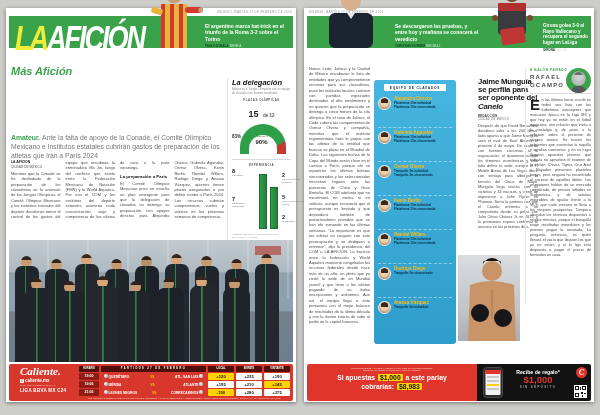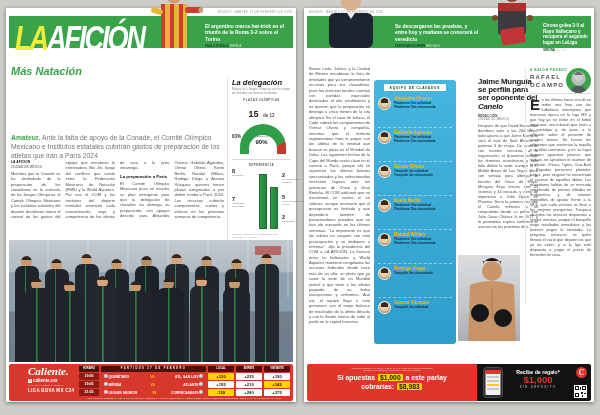--- a/index.html
+++ b/index.html
@@ -76,21 +76,21 @@
   .p { position:relative; width:24px; height:110px; flex:0 0 auto; }
   .prow-front .p { width:27px; }
   .p::before { content:""; position:absolute; top:0; left:6px; width:11px; height:12px; border-radius:50%; background:linear-gradient(#33241a 0 32%, #c79a72 34%); }
   .p::after { content:""; position:absolute; top:10px; left:0; right:0; bottom:0; border-radius:7px 7px 0 0; background:linear-gradient(90deg,#20242b 0 40%, #2f7c45 41% 46%, #20242b 47%); }
   .p:nth-child(2n) { margin-top:3px; }
   .p:nth-child(3n) { margin-top:-2px; filter:brightness(1.08); }
   .p:nth-child(5n) { filter:brightness(.92); }
 
   
   .ad-l { position:absolute; top:356px; left:3px; width:284px; height:37px; background:#d8372b; border-radius:2px; }
-  .cal-brand { position:absolute; left:19px; top:2px; width:62px; }
+  .cal-brand { position:absolute; left:11px; top:2px; width:62px; }
   .cal-script { font-family:"Liberation Serif", serif; font-style:italic; font-weight:bold; font-size:11px; color:#fff; line-height:1; }
   .cal-site { font-size:4.5px; font-weight:bold; color:#fff; margin-top:1px; }
   .cal-site .sq { display:inline-block; width:4px; height:4px; background:#fff; color:#d8372b; font-size:3px; line-height:4px; text-align:center; font-weight:bold; border-radius:.5px; margin-right:1px; }
   .cal-official { font-size:2.2px; color:#ffd9d2; margin-top:1px; letter-spacing:.2px; }
   .cal-league { font-size:4.5px; font-weight:900; color:#fff; margin-top:2px; letter-spacing:.3px; }
   .bet-table { position:absolute; left:70px; right:3px; top:2px; }
   .bet-row { display:grid; grid-template-columns:20px 1fr 26px 26px 26px; column-gap:2px; align-items:center; margin-top:1px; }
   .bet-head { margin-top:0; }
   .bet-head > div { background:#4d100a; color:#fff; font-size:2.6px; font-weight:bold; text-align:center; height:6px; line-height:6px; border-radius:1px; }
   .bh-title { letter-spacing:1.4px; }
@@ -180,21 +180,21 @@
       </svg>
       <div class="teaser" style="left:196px; width:86px;">
         <div class="teaser-text">El argentino marca hat-trick en el triunfo de la Roma 3-2 sobre el Torino</div>
         <div class="teaser-by">
           <span class="by-name">PAULO DYBALA</span>
           <span class="by-sub">SERIE A</span>
         </div>
       </div>
     </div>
 
-    <div class="section-label">Más Natación</div>
+    <div class="section-label">Más Afición</div>
     <p class="kicker">
       <span class="kicker-label">Amateur.</span><span>Ante la falta de apoyo de la Conade, el Comité Olímpico Mexicano e Institutos estatales cubrirán gastos de preparación de los atletas que irán a París 2024</span>
     </p>
 
     <div class="article">
       <div class="by1">LA AFICIÓN</div>
       <div class="by2">CIUDAD DE MÉXICO</div>
       <p>Mientras que la Conade se ha deslindado de la preparación de los clavadistas en la antesala de los Juegos Olímpicos, el Comité Olímpico Mexicano y los institutos estatales del deporte decidieron tomar el control de los gastos del equipo que encabeza la entrenadora Ma Jin, luego del conflicto que existe entre la Federación Mexicana de Natación (FMN) y la World Aquatics. Por eso el COM y los institutos del deporte estatales asumirán cada concentración, viaje y competencia de los atletas de cara a la justa veraniega.</p>
       <div class="subhd">La preparación a París</div>
       <p>El Comité Olímpico Mexicano puso en marcha un plan emergente para que la delegación de clavados no detenga su preparación, con apoyos directos para Alejandra Orozco, Gabriela Agúndez, Osmar Olvera, Kevin Berlín, Randal Willars, Rodrigo Diego y Aranza Vázquez, quienes tienen plazas aseguradas o por definir rumbo a París 2024. Los recursos cubrirán campamentos, vuelos y viáticos en las próximas semanas de competencia.</p>

